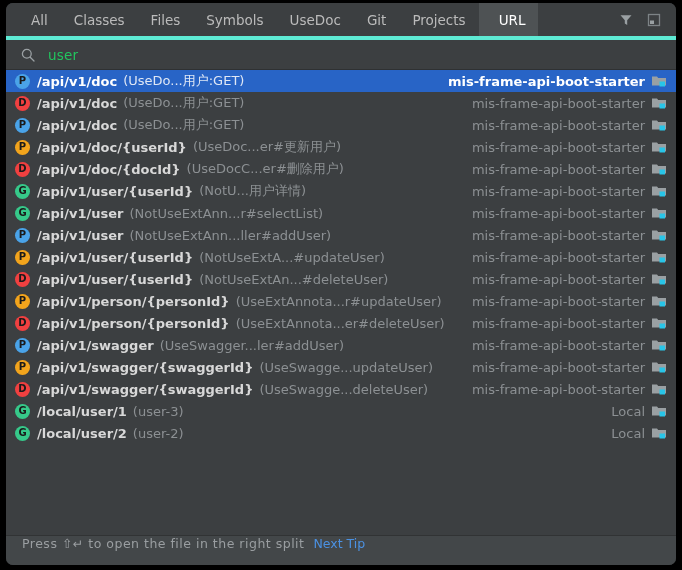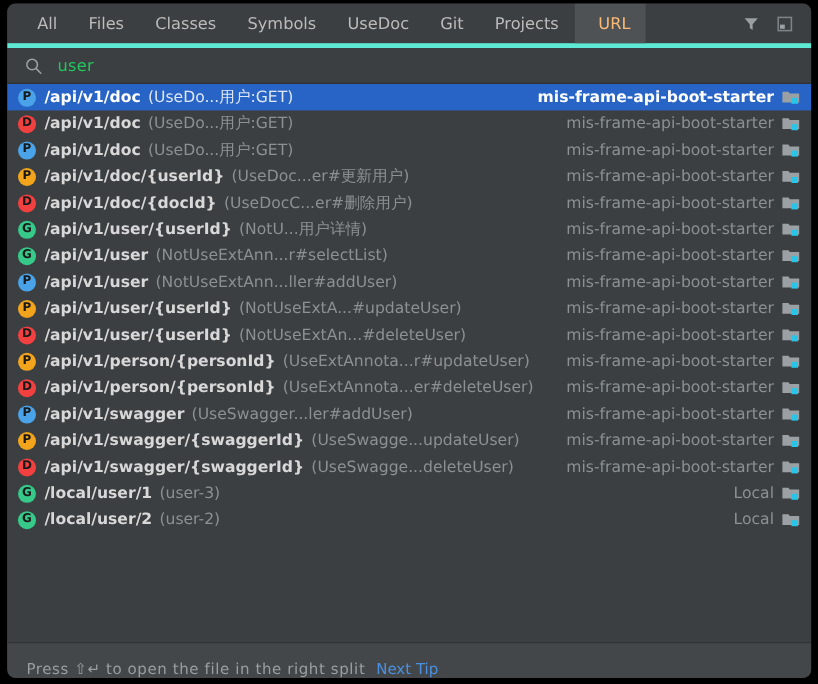--- a/index.html
+++ b/index.html
@@ -48,21 +48,21 @@
     display: flex;
     align-items: center;
     padding: 0 13px;
     font-size: 13.5px;
     color: #bbbbbb;
     cursor: default;
     white-space: nowrap;
   }
   .tab.active {
     background: #4e5254;
-    color: #fdba74;
+    color: #ffffff;
     padding-left: 20px;
   }
   .tabbar-spacer { flex: 1; }
   .tab-actions {
     display: flex;
     align-items: center;
     gap: 10px;
     padding-right: 13px;
   }
   .ico-btn {
@@ -166,21 +166,21 @@
     flex: 0 0 auto;
   }
 
   
   .footer {
     height: 29px;
     min-height: 29px;
     background: #434749;
     border-top: 1px solid #313334;
     display: flex;
-    align-items: flex-end;
+    align-items: flex-start;
     padding-left: 16px;
     font-size: 12.5px;
     color: #9a9ea1;
   }
   .footer .kbd {
     font-family: "DejaVu Sans", sans-serif;
     letter-spacing: 0.5px;
   }
   .footer .link {
     color: #4b91e2;
@@ -189,22 +189,22 @@
   }
 </style>
 </head>
 <body>
 
 <div id="popup">
 
   <div class="tabbar">
     <div class="tabs">
         <div class="tab">All</div>
+        <div class="tab">Classes</div>
         <div class="tab">Files</div>
-        <div class="tab">Classes</div>
         <div class="tab">Symbols</div>
         <div class="tab">UseDoc</div>
         <div class="tab">Git</div>
         <div class="tab">Projects</div>
         <div class="tab active">URL</div>
       </div>
     <div class="tabbar-spacer"></div>
     <div class="tab-actions">
       <div class="ico-btn" title="Filter">
         <svg width="14" height="14" viewBox="0 0 14 14" aria-hidden="true">

